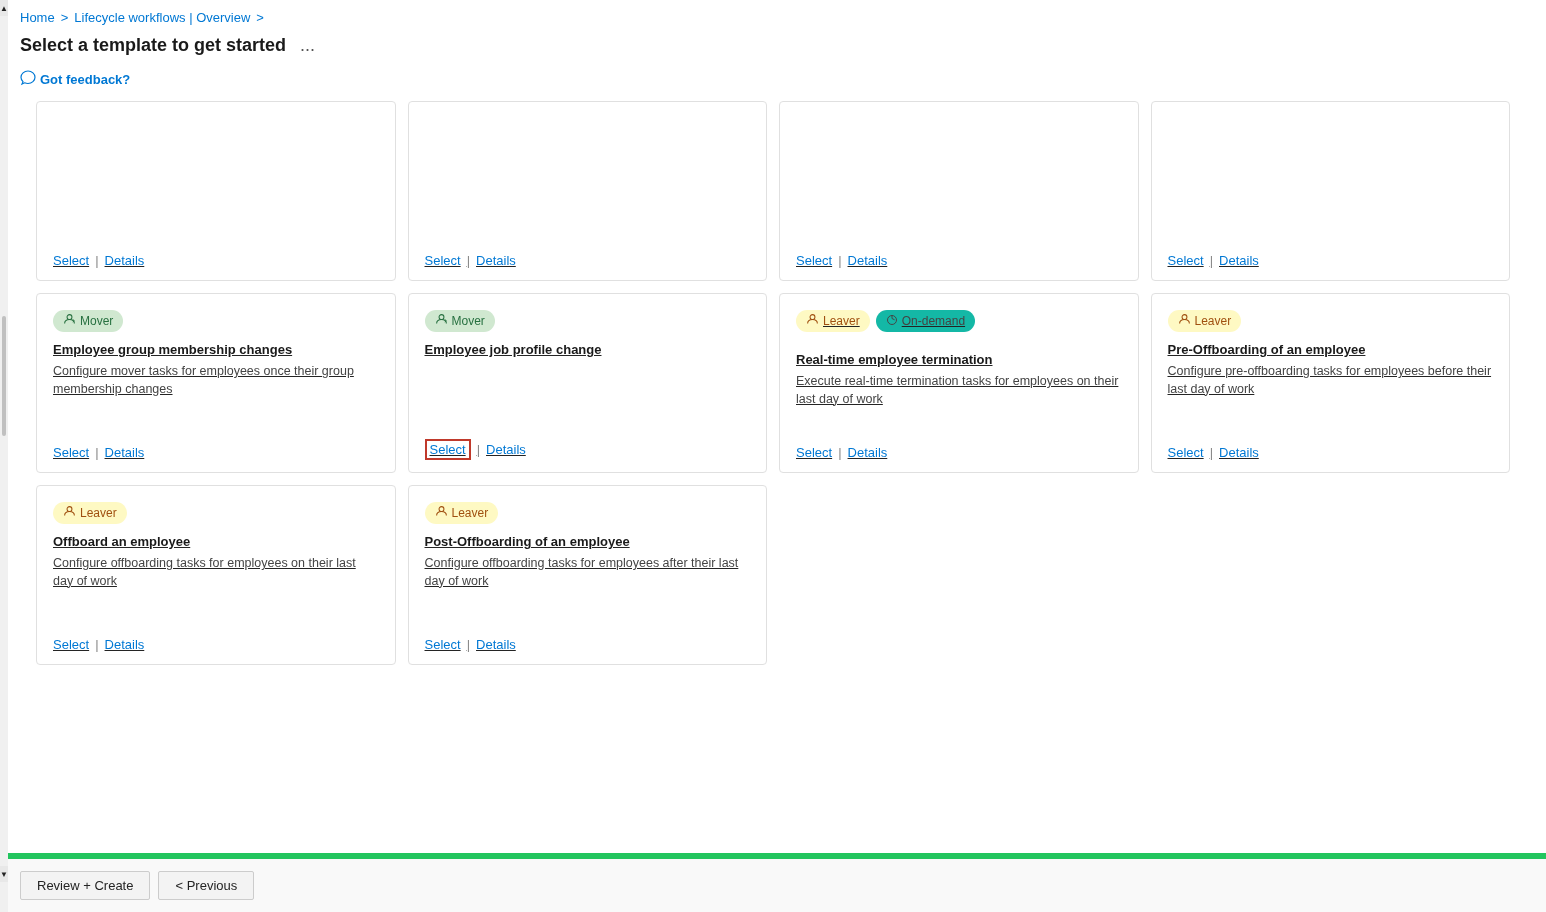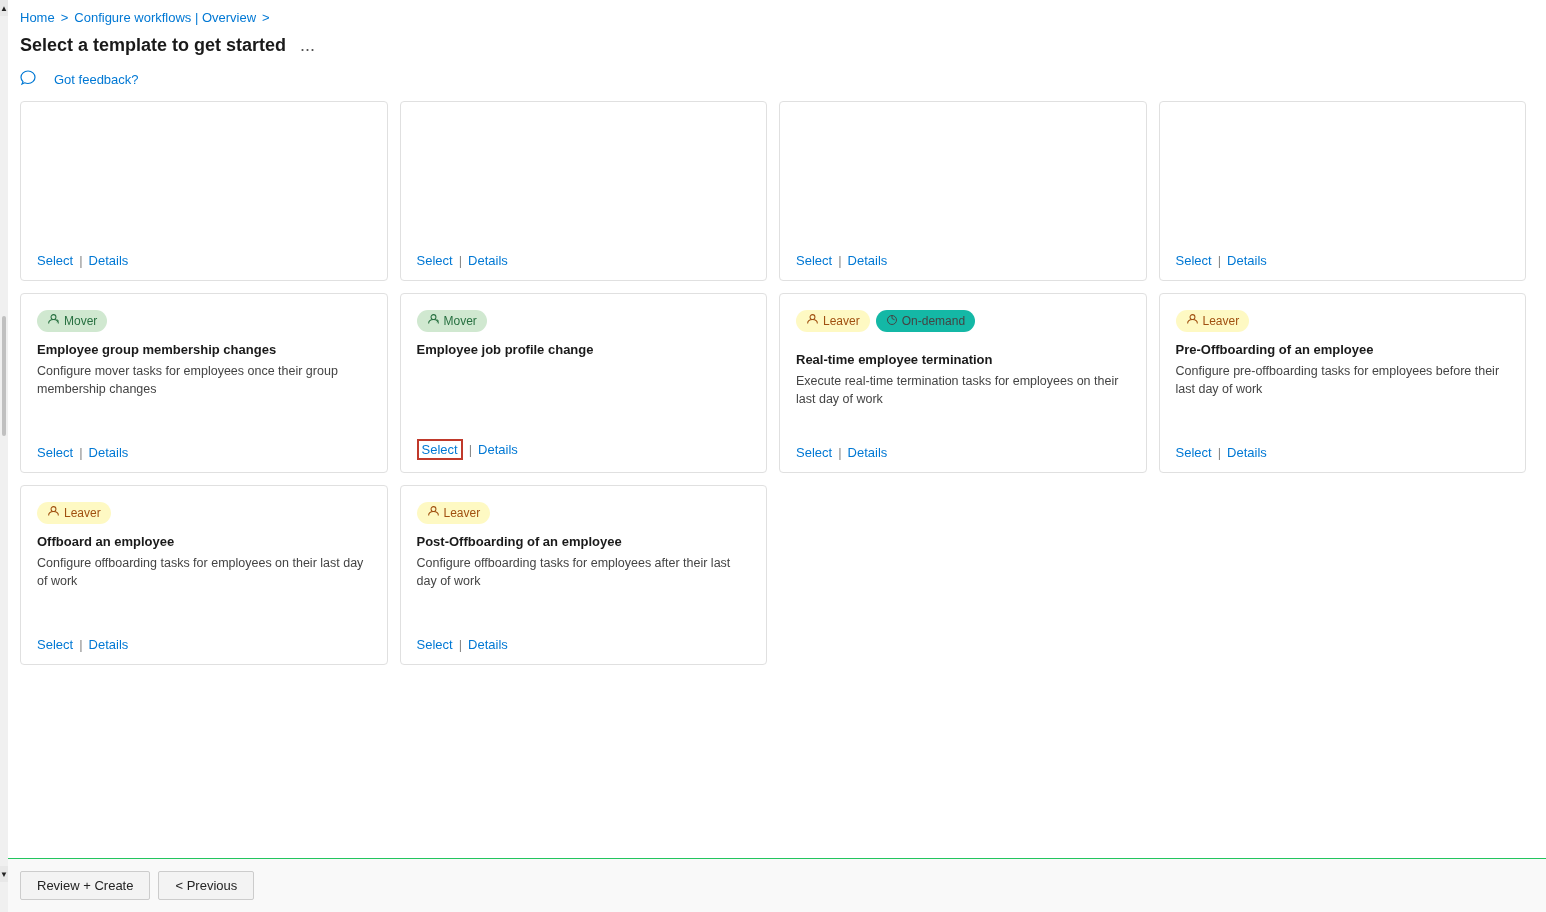--- a/index.html
+++ b/index.html
@@ -30,24 +30,25 @@
       font-size: 18px;
       color: #555;
       cursor: pointer;
       padding: 2px 6px;
     }
 
     .feedback-row {
       display: flex;
       align-items: center;
       padding: 4px 20px 12px 20px;
-      gap: 18px;
+      gap: 4px;
       color: #0078d4;
       font-size: 13px;
       cursor: pointer;
+      font-weight: bold;
     }
 
     .cards-grid {
       display: grid;
       grid-template-columns: repeat(4, 1fr);
       gap: 12px;
       margin-bottom: 12px;
     }
 
     .card {
@@ -112,21 +113,21 @@
       display: inline-block;
     }
 
     .page-main {
       display: flex;
       flex-direction: column;
       height: 100vh;
     }
 
     .bottom-bar {
-      border-top: 1px solid #22c55e;
+      border-top: 6px solid #22c55e;
       padding: 12px 20px;
       display: flex;
       align-items: center;
       gap: 8px;
       background: #f9f9f9;
     }
 
     .btn {
       padding: 6px 16px;
       border-radius: 2px;
@@ -156,40 +157,41 @@
 
     .content-wrap {
       margin-left: 0;
       display: flex;
       flex-direction: column;
       height: 100vh;
     }
     .cards-scroll {
       flex: 1;
       overflow-y: auto;
-      padding: 0 20px;
+      padding: 0 36px;
+      text-decoration: underline;
     }
   </style>
 </head>
 <body>
 
 <div class="page-main">
 
   <div class="scrollbar-left">
     <div style="width:8px;height:16px;background:#e8e8e8;display:flex;align-items:center;justify-content:center;font-size:8px;cursor:pointer;">▲</div>
     <div class="scrollbar-thumb"></div>
     <div style="width:8px;height:16px;background:#e8e8e8;display:flex;align-items:center;justify-content:center;font-size:8px;cursor:pointer;position:absolute;bottom:30px;left:0;">▼</div>
   </div>
 
   <div class="content-wrap">
 
     <div class="breadcrumb">
       <a>Home</a>
       <span>&gt;</span>
-      <a>Configure workflows | Overview</a>
+      <a>Lifecycle workflows | Overview</a>
       <span>&gt;</span>
     </div>
 
     <div class="page-title-row">
       <span class="page-title">Select a template to get started</span>
       <span class="more-icon">...</span>
     </div>
 
     <div class="feedback-row">
       <span>

